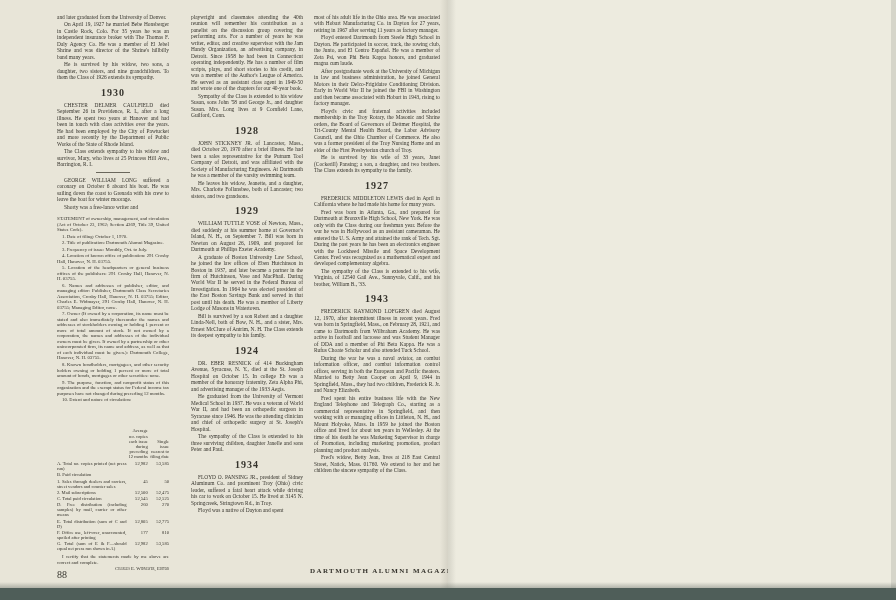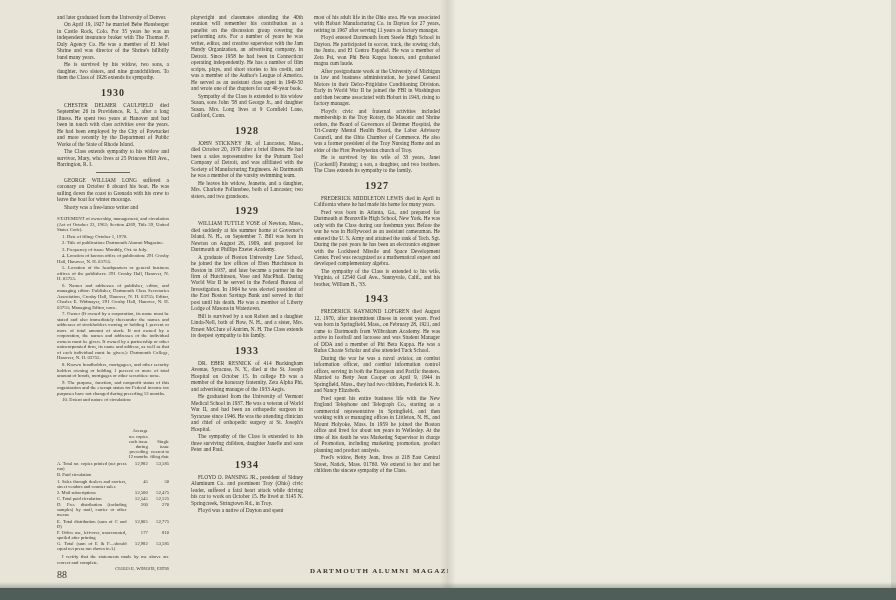--- a/index.html
+++ b/index.html
@@ -139,21 +139,21 @@
     <div class="col col2">
         <p class="obit-p flush">playwright and classmates attending the 40th reunion will remember his contribution as a panelist on the discussion group covering the performing arts. For a number of years he was writer, editor, and creative supervisor with the Jam Handy Organization, an advertising company, in Detroit. Since 1958 he had been in Connecticut operating independently. He has a number of film scripts, plays, and short stories to his credit, and was a member of the Author's League of America. He served as an assistant class agent in 1949-50 and wrote one of the chapters for our 40-year book.</p>
         <p class="obit-p">Sympathy of the Class is extended to his widow Susan, sons John '58 and George Jr., and daughter Susan. Mrs. Long lives at 9 Cornfield Lane, Guilford, Conn.</p>
         <h3 class="year-heading">1928</h3>
         <p class="obit-p">JOHN STICKNEY JR. of Lancaster, Mass., died October 20, 1970 after a brief illness. He had been a sales representative for the Putnam Tool Company of Detroit, and was affiliated with the Society of Manufacturing Engineers. At Dartmouth he was a member of the varsity swimming team.</p>
         <p class="obit-p">He leaves his widow, Jeanette, and a daughter, Mrs. Charlotte Follansbee, both of Lancaster; two sisters, and two grandsons.</p>
         <h3 class="year-heading">1929</h3>
         <p class="obit-p">WILLIAM TUTTLE VOSE of Newton, Mass., died suddenly at his summer home at Governor's Island, N. H., on September 7. Bill was born in Newton on August 26, 1909, and prepared for Dartmouth at Phillips Exeter Academy.</p>
         <p class="obit-p">A graduate of Boston University Law School, he joined the law offices of Eben Hutchinson in Boston in 1937, and later became a partner in the firm of Hutchinson, Vose and MacPhail. During World War II he served in the Federal Bureau of Investigation. In 1964 he was elected president of the East Boston Savings Bank and served in that post until his death. He was a member of Liberty Lodge of Masons in Watertown.</p>
         <p class="obit-p">Bill is survived by a son Robert and a daughter Linda-Nell, both of Bow, N. H., and a sister, Mrs. Ernest McClure of Antrim, N. H. The Class extends its deepest sympathy to his family.</p>
-        <h3 class="year-heading">1933</h3>
+        <h3 class="year-heading">1924</h3>
         <p class="obit-p">DR. EBER RESNICK of 414 Buckingham Avenue, Syracuse, N. Y., died at the St. Joseph Hospital on October 15. In college Eb was a member of the honorary fraternity, Zeta Alpha Phi, and advertising manager of the 1933 Aegis.</p>
         <p class="obit-p">He graduated from the University of Vermont Medical School in 1937. He was a veteran of World War II, and had been an orthopedic surgeon in Syracuse since 1946. He was the attending clinician and chief of orthopedic surgery at St. Joseph's Hospital.</p>
         <p class="obit-p">The sympathy of the Class is extended to his three surviving children, daughter Janelle and sons Peter and Paul.</p>
         <h3 class="year-heading">1934</h3>
         <p class="obit-p">FLOYD O. PANSING JR., president of Sidney Aluminum Co. and prominent Troy (Ohio) civic leader, suffered a fatal heart attack while driving his car to work on October 15. He lived at 3145 N. Springcreek, Stringtown Rd., in Troy.</p>
         <p class="obit-p">Floyd was a native of Dayton and spent</p>
       </div>
     <div class="col col3">
         <p class="obit-p flush">most of his adult life in the Ohio area. He was associated with Hobart Manufacturing Co. in Dayton for 27 years, retiring in 1967 after serving 11 years as factory manager.</p>
         <p class="obit-p">Floyd entered Dartmouth from Steele High School in Dayton. He participated in soccer, track, the rowing club, the Junto, and El Centro Español. He was a member of Zeta Psi, won Phi Beta Kappa honors, and graduated magna cum laude.</p>

